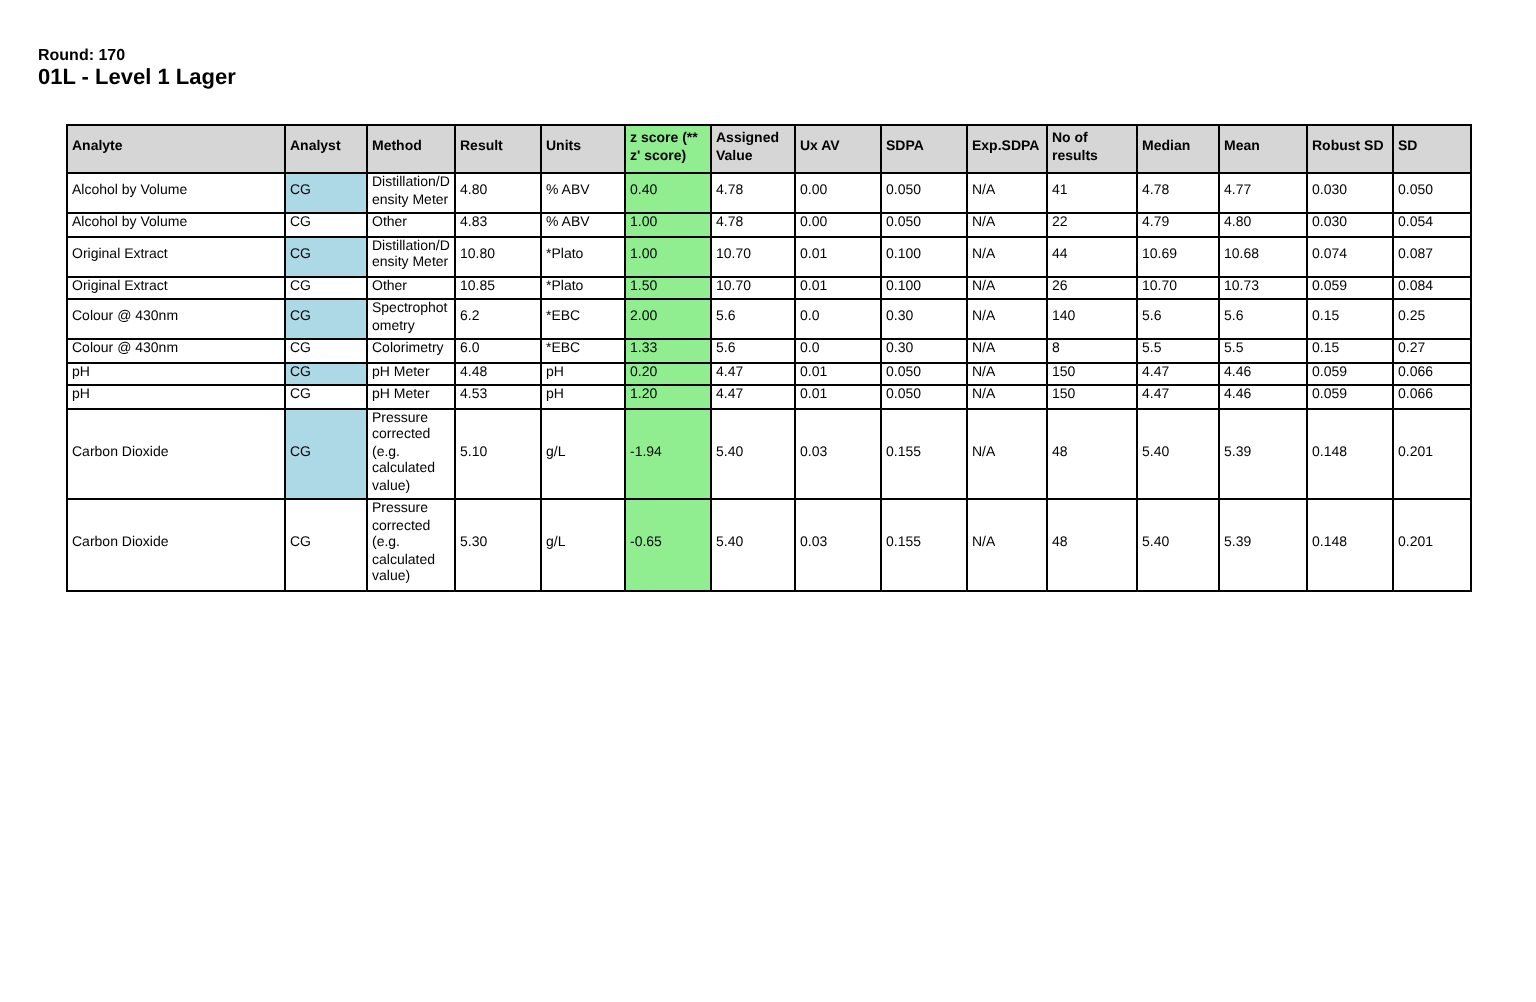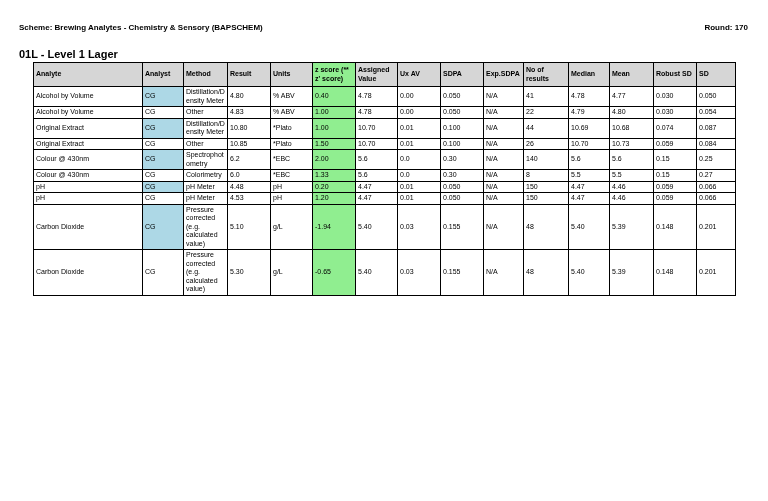--- a/index.html
+++ b/index.html
@@ -13,21 +13,21 @@
   .page { position: relative; width: 768px; height: 501px; }
 
   .topbar {
     position: absolute; top: 23px; left: 19px; right: 20px;
     display: flex; justify-content: space-between; align-items: baseline;
   }
   .topbar .scheme { font-size: 8px; font-weight: bold; }
   .topbar .round  { font-size: 8px; font-weight: bold; }
 
   .section-title {
-    position: absolute; top: 48px; left: 19px;
+    position: absolute; top: 33px; left: 19px;
     font-size: 11px; font-weight: bold;
   }
 
   table.results {
     position: absolute; top: 62px; left: 33px;
     width: 702px;
     border-collapse: collapse;
     table-layout: fixed;
     font-size: 7px;
     line-height: 8.5px;
@@ -55,21 +55,20 @@
     position: absolute; top: 320px; left: 22px; width: 722px;
     font-size: 8px; line-height: 11px;
   }
 </style>
 </head>
 <body>
 
 <div class="page">
 
   <div class="topbar">
-    <span class="scheme">Scheme: Brewing Analytes - Chemistry &amp; Sensory (BAPSCHEM)</span>
     <span class="round">Round: 170</span>
   </div>
 
   <div class="section-title">01L - Level 1 Lager</div>
 
   <table class="results">
     <colgroup>
       <col style="width:109px">
         <col style="width:41px">
         <col style="width:44px">

